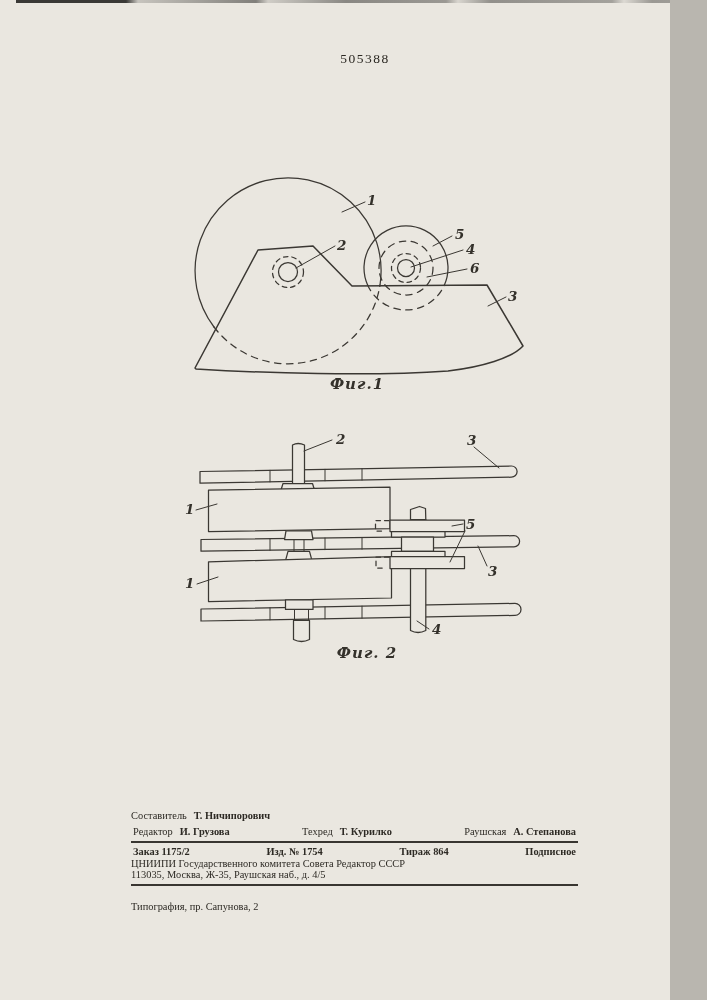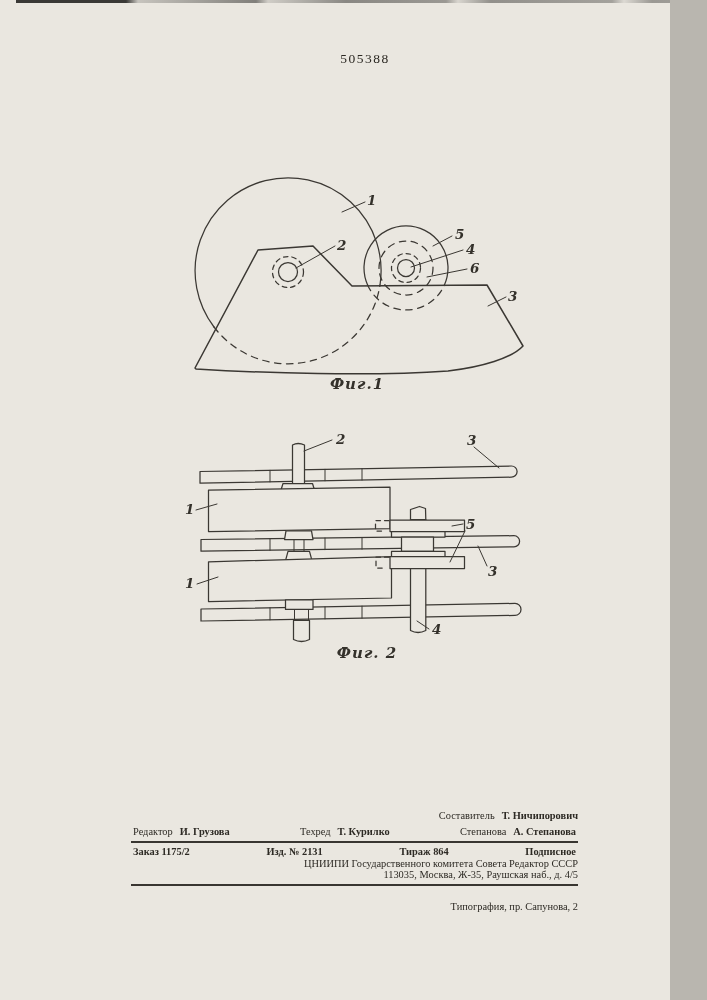--- a/index.html
+++ b/index.html
@@ -32,21 +32,21 @@
   .dash{stroke-dasharray:6.5 5.5;}
   .dash2{stroke-dasharray:4.5 4;}
   .paper{fill:#eae7e0;stroke:#3b3833;stroke-width:1.25;stroke-linejoin:round;}
   .lbl{font:italic 600 13.5px "DejaVu Serif", serif;fill:#34312b;}
   .cap{font:italic 600 15px "DejaVu Serif", serif;fill:#34312b;letter-spacing:1px;text-anchor:middle;}
   .footer{
     position:absolute;left:131px;top:810px;width:447px;
     font-size:10.4px;line-height:11px;color:#2d2a24;
   }
   .footer b{font-weight:700;}
-  .f-center{text-align:right;}
+  .f-center{text-align:left;}
   .f-spread{display:flex;justify-content:space-between;align-items:baseline;gap:28px;}
   .f-row1{margin-bottom:5px;}
   .f-row2{margin-bottom:4px;padding:0 2px;}
   .f-mid{
     border-top:2px solid #393631;border-bottom:2px solid #393631;
     padding:3px 0 4px 0;
   }
   .f-mid .f-spread{margin-bottom:1px;padding:0 2px;font-weight:bold;}
   .f-last{margin-top:15px;}
   .gap{display:inline-block;width:7px;}
@@ -153,26 +153,26 @@
     </g>
   </svg>
 
   <div class="footer">
     <div class="f-center f-row1">
       <span>Составитель</span><span class="gap"></span><b>Т. Ничипорович</b>
     </div>
     <div class="f-spread f-row2">
       <span><span>Редактор</span><span class="gap"></span><b>И. Грузова</b></span>
       <span><span>Техред</span><span class="gap"></span><b>Т. Курилко</b></span>
-      <span><span>Степанова</span><span class="gap"></span><b>А. Степанова</b></span>
+      <span><span>Раушская</span><span class="gap"></span><b>А. Степанова</b></span>
     </div>
     <div class="f-mid">
       <div class="f-spread">
         <span>Заказ 1175/2</span>
-        <span>Изд. № 2131</span>
+        <span>Изд. № 1754</span>
         <span>Тираж 864</span>
         <span>Подписное</span>
       </div>
       <div class="f-center">ЦНИИПИ Государственного комитета Совета Редактор СССР</div>
       <div class="f-center">113035, Москва, Ж-35, Раушская наб., д. 4/5</div>
     </div>
     <div class="f-center f-last">Типография, пр. Сапунова, 2</div>
   </div>
 
 </div>

